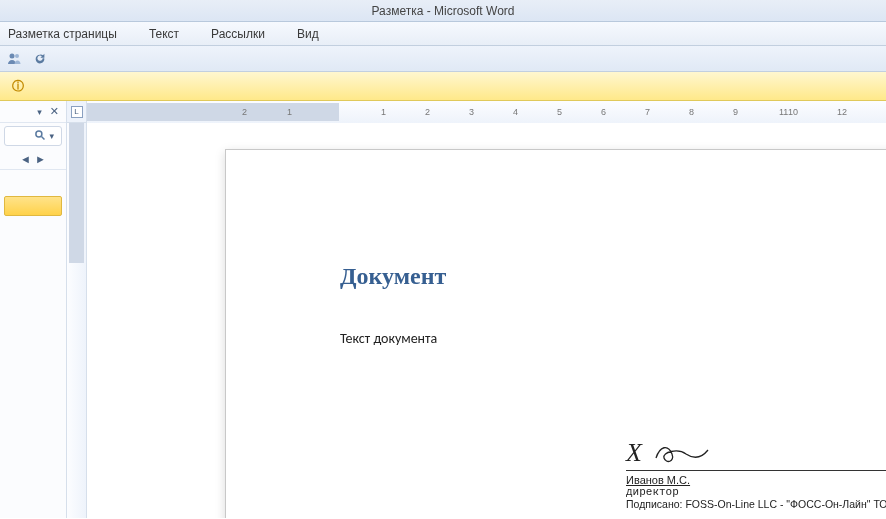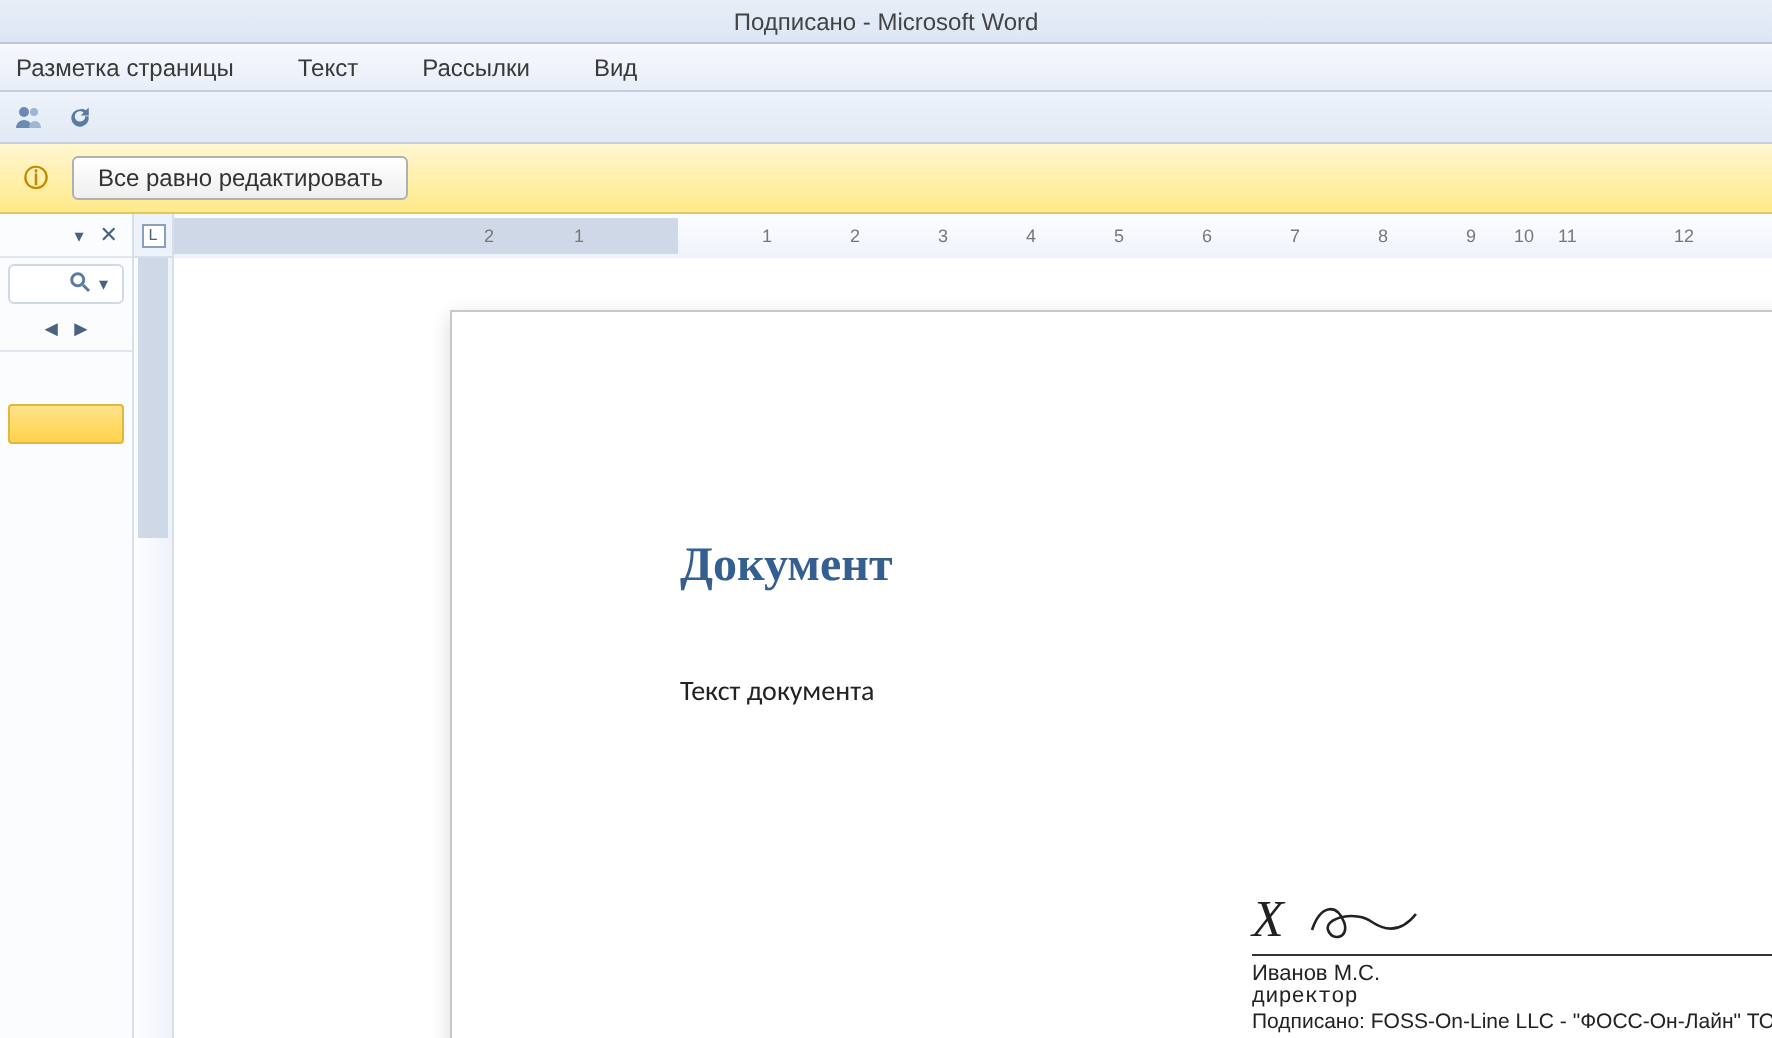--- a/index.html
+++ b/index.html
@@ -46,29 +46,29 @@
 .page { position: absolute; top: 26px; left: 138px; width: 900px; height: 1200px; background: #fff; border: 1px solid #c8c8c8; box-shadow: 0 3px 10px rgba(0,0,0,.15); padding: 112px 114px 0 114px; }
 
 .doc-title { font-family: Cambria, Georgia, serif; font-size: 24px; font-weight: bold; color: #365f91; margin-bottom: 40px; }
 .doc-body { font-family: Calibri, sans-serif; font-size: 14px; color: #222; margin-bottom: 58px; }
 .doc-date { font-family: Calibri, sans-serif; font-size: 13px; color: #222; text-align: right; margin-bottom: 18px; padding-right: 30px; }
 
 .sig-block { margin-left: 286px; width: 260px; }
 .sig-line { display: flex; align-items: flex-end; gap: 10px; border-bottom: 1px solid #333; padding-bottom: 2px; margin-bottom: 3px; }
 .sig-x { font-family: "Times New Roman", serif; font-size: 26px; font-style: italic; color: #222; }
 .sig-scrawl { height: 28px; flex: 0 0 auto; }
-.sig-name { font-family: Arial, sans-serif; font-size: 11px; color: #222; }
+.sig-name { font-family: Arial, sans-serif; font-size: 11px; color: #222; text-decoration: underline; }
 .sig-title { font-family: Liberation Mono, monospace; font-size: 11px; color: #222; }
 .sig-signed { font-family: Arial, sans-serif; font-size: 10.5px; color: #222; white-space: nowrap; }
 </style>
 </head>
 <body>
 
 <div class="titlebar">
-  <span>Подписано  -  Microsoft Word</span>
+  <span>Разметка  -  Microsoft Word</span>
 </div>
 
 <div class="ribbon">
   <span class="ribbon-tab">Разметка страницы</span>
   <span class="ribbon-tab">Текст</span>
   <span class="ribbon-tab">Рассылки</span>
   <span class="ribbon-tab">Вид</span>
 </div>
 
 <div class="toolbar">
@@ -82,21 +82,20 @@
   </span>
   <span class="tool-ic">
     <svg width="14" height="14" viewBox="0 0 16 16">
         <path d="M8 3a5 5 0 1 0 4.9 4H11a3 3 0 1 1-.9-2.1L8.5 6.5H13V2l-1.6 1.6A5 5 0 0 0 8 3z" fill="#5a7aa0"></path>
       </svg>
   </span>
 </div>
 
 <div class="warnbar">
   <span class="warn-ic">ⓘ</span>
-  <button class="warn-btn">Все равно редактировать</button>
 </div>
 
 <div class="workspace">
 
   <div class="navpane">
     <div class="nav-hdr">
       <span class="nav-dd">▾</span>
       <span class="nav-close">✕</span>
     </div>
     <div class="nav-search">
@@ -130,21 +129,21 @@
           <span style="position:absolute; left:200px;">1</span>
           <span style="position:absolute; left:294px;">1</span>
           <span style="position:absolute; left:338px;">2</span>
           <span style="position:absolute; left:382px;">3</span>
           <span style="position:absolute; left:426px;">4</span>
           <span style="position:absolute; left:470px;">5</span>
           <span style="position:absolute; left:514px;">6</span>
           <span style="position:absolute; left:558px;">7</span>
           <span style="position:absolute; left:602px;">8</span>
           <span style="position:absolute; left:646px;">9</span>
-          <span style="position:absolute; left:670px;">10</span>
+          <span style="position:absolute; left:701px;">10</span>
           <span style="position:absolute; left:692px;">11</span>
           <span style="position:absolute; left:750px;">12</span>
         </div>
       </div>
     </div>
 
     <div class="docwrap">
 
       <div class="vruler">
         <div class="vruler-dark" style="top:0; height:140px;"></div>

